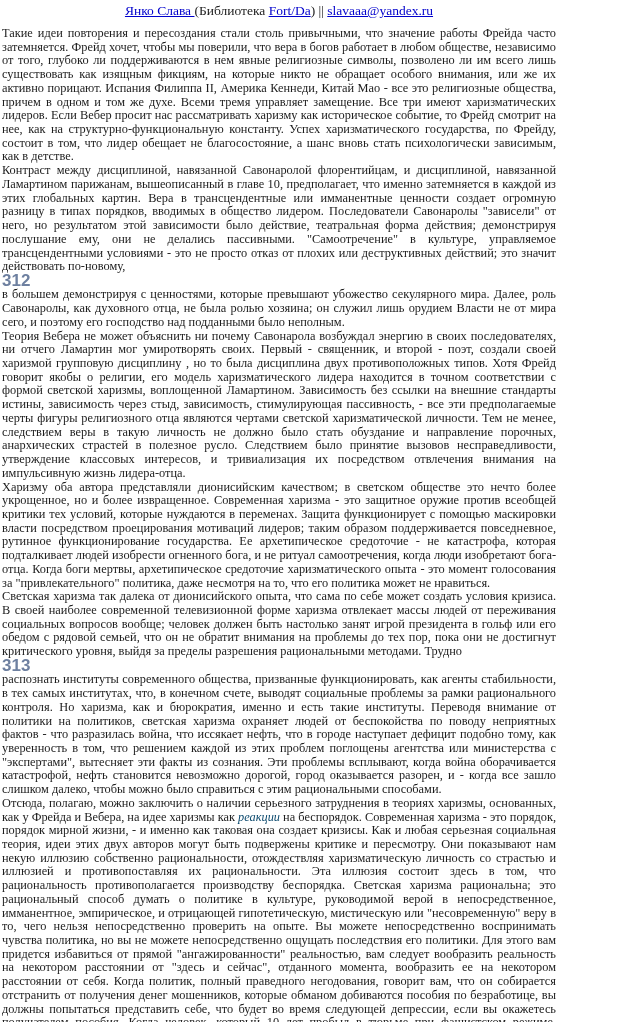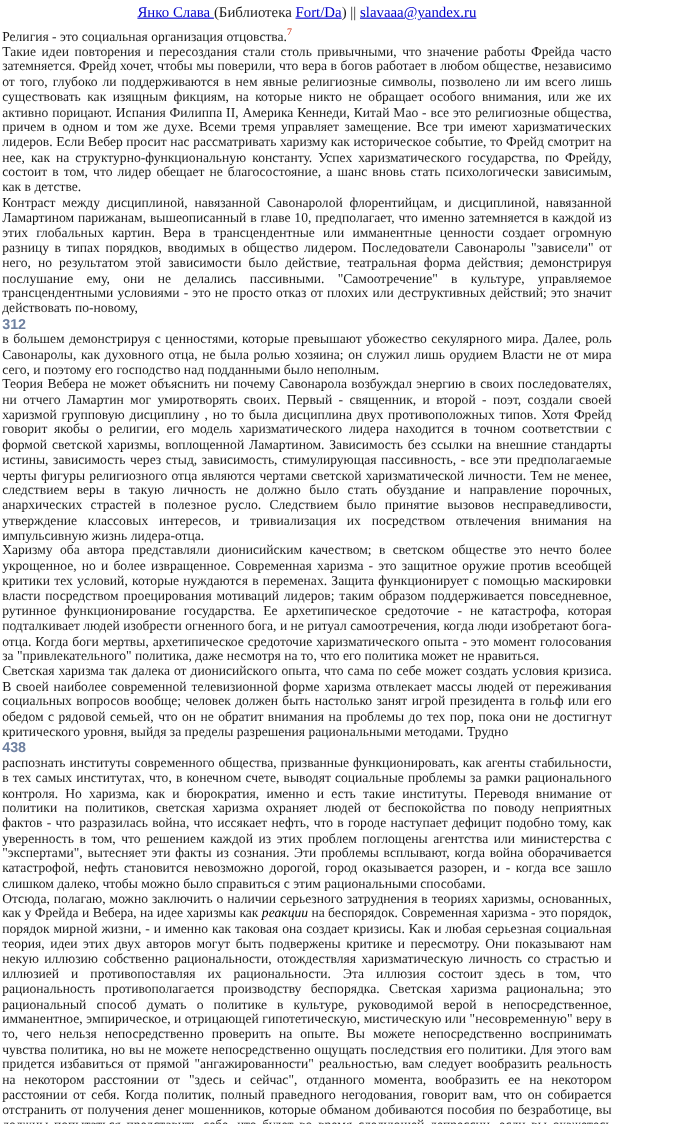--- a/index.html
+++ b/index.html
@@ -32,64 +32,63 @@
     flex: 1 1 auto;
     font-size: 12.35px;
     line-height: 13.72px;
     text-align: justify;
     letter-spacing: 0px;
   }
   .para { margin: 0; }
   .page-num {
     font-family: "Liberation Sans", "DejaVu Sans", sans-serif;
     font-weight: bold;
-    font-size: 13px;
+    font-size: 17px;
     line-height: 14.5px;
     color: #6e80a0;
     text-align: left;
   }
   sup.footnote {
     color: #cc2200;
     font-size: 9px;
     line-height: 0;
     vertical-align: super;
   }
   .emph {
     font-style: italic;
-    color: #000000;
+    color: #0c4a6e;
   }
 </style>
 </head>
 <body>
 
 <div class="page">
 
   <div class="doc-header">
     <span class="link">Янко Слава </span><span>(Библиотека </span><span class="link">Fort/Da</span><span>) || </span><span class="link">slavaaa@yandex.ru</span>
   </div>
 
   <div class="doc-body">
 
-    <div class="para"><span>Религия - это социальная организация отцовства.</span><sup class="footnote">7</sup></div>
 
     <div class="para">Такие идеи повторения и пересоздания стали столь привычными, что значение работы Фрейда часто затемняется. Фрейд хочет, чтобы мы поверили, что вера в богов работает в любом обществе, независимо от того, глубоко ли поддерживаются в нем явные религиозные символы, позволено ли им всего лишь существовать как изящным фикциям, на которые никто не обращает особого внимания, или же их активно порицают. Испания Филиппа II, Америка Кеннеди, Китай Мао - все это религиозные общества, причем в одном и том же духе. Всеми тремя управляет замещение. Все три имеют харизматических лидеров. Если Вебер просит нас рассматривать харизму как историческое событие, то Фрейд смотрит на нее, как на структурно-функциональную константу. Успех харизматического государства, по Фрейду, состоит в том, что лидер обещает не благосостояние, а шанс вновь стать психологически зависимым, как в детстве.</div>
 
     <div class="para">Контраст между дисциплиной, навязанной Савонаролой флорентийцам, и дисциплиной, навязанной Ламартином парижанам, вышеописанный в главе 10, предполагает, что именно затемняется в каждой из этих глобальных картин. Вера в трансцендентные или имманентные ценности создает огромную разницу в типах порядков, вводимых в общество лидером. Последователи Савонаролы "зависели" от него, но результатом этой зависимости было действие, театральная форма действия; демонстрируя послушание ему, они не делались пассивными. "Самоотречение" в культуре, управляемое трансцендентными условиями - это не просто отказ от плохих или деструктивных действий; это значит действовать по-новому,</div>
 
     <div class="page-num">312</div>
 
     <div class="para">в большем демонстрируя с ценностями, которые превышают убожество секулярного мира. Далее, роль Савонаролы, как духовного отца, не была ролью хозяина; он служил лишь орудием Власти не от мира сего, и поэтому его господство над подданными было неполным.</div>
 
     <div class="para">Теория Вебера не может объяснить ни почему Савонарола возбуждал энергию в своих последователях, ни отчего Ламартин мог умиротворять своих. Первый - священник, и второй - поэт, создали своей харизмой групповую дисциплину , но то была дисциплина двух противоположных типов. Хотя Фрейд говорит якобы о религии, его модель харизматического лидера находится в точном соответствии с формой светской харизмы, воплощенной Ламартином. Зависимость без ссылки на внешние стандарты истины, зависимость через стыд, зависимость, стимулирующая пассивность, - все эти предполагаемые черты фигуры религиозного отца являются чертами светской харизматической личности. Тем не менее, следствием веры в такую личность не должно было стать обуздание и направление порочных, анархических страстей в полезное русло. Следствием было принятие вызовов несправедливости, утверждение классовых интересов, и тривиализация их посредством отвлечения внимания на импульсивную жизнь лидера-отца.</div>
 
     <div class="para">Харизму оба автора представляли дионисийским качеством; в светском обществе это нечто более укрощенное, но и более извращенное. Современная харизма - это защитное оружие против всеобщей критики тех условий, которые нуждаются в переменах. Защита функционирует с помощью маскировки власти посредством проецирования мотиваций лидеров; таким образом поддерживается повседневное, рутинное функционирование государства. Ее архетипическое средоточие - не катастрофа, которая подталкивает людей изобрести огненного бога, и не ритуал самоотречения, когда люди изобретают бога-отца. Когда боги мертвы, архетипическое средоточие харизматического опыта - это момент голосования за "привлекательного" политика, даже несмотря на то, что его политика может не нравиться.</div>
 
     <div class="para">Светская харизма так далека от дионисийского опыта, что сама по себе может создать условия кризиса. В своей наиболее современной телевизионной форме харизма отвлекает массы людей от переживания социальных вопросов вообще; человек должен быть настолько занят игрой президента в гольф или его обедом с рядовой семьей, что он не обратит внимания на проблемы до тех пор, пока они не достигнут критического уровня, выйдя за пределы разрешения рациональными методами. Трудно</div>
 
-    <div class="page-num">438</div>
+    <div class="page-num">313</div>
 
     <div class="para">распознать институты современного общества, призванные функционировать, как агенты стабильности, в тех самых институтах, что, в конечном счете, выводят социальные проблемы за рамки рационального контроля. Но харизма, как и бюрократия, именно и есть такие институты. Переводя внимание от политики на политиков, светская харизма охраняет людей от беспокойства по поводу неприятных фактов - что разразилась война, что иссякает нефть, что в городе наступает дефицит подобно тому, как уверенность в том, что решением каждой из этих проблем поглощены агентства или министерства с "экспертами", вытесняет эти факты из сознания. Эти проблемы всплывают, когда война оборачивается катастрофой, нефть становится невозможно дорогой, город оказывается разорен, и - когда все зашло слишком далеко, чтобы можно было справиться с этим рациональными способами.</div>
 
     <div class="para"><span>Отсюда, полагаю, можно заключить о наличии серьезного затруднения в теориях харизмы, основанных, как у Фрейда и Вебера, на идее харизмы как </span><span class="emph">реакции</span><span> на беспорядок. Современная харизма - это порядок, порядок мирной жизни, - и именно как таковая она создает кризисы. Как и любая серьезная социальная теория, идеи этих двух авторов могут быть подвержены критике и пересмотру. Они показывают нам некую иллюзию собственно рациональности, отождествляя харизматическую личность со страстью и иллюзией и противопоставляя их рациональности. Эта иллюзия состоит здесь в том, что рациональность противополагается производству беспорядка. Светская харизма рациональна; это рациональный способ думать о политике в культуре, руководимой верой в непосредственное, имманентное, эмпирическое, и отрицающей гипотетическую, мистическую или "несовременную" веру в то, чего нельзя непосредственно проверить на опыте. Вы можете непосредственно воспринимать чувства политика, но вы не можете непосредственно ощущать последствия его политики. Для этого вам придется избавиться от прямой "ангажированности" реальностью, вам следует вообразить реальность на некотором расстоянии от "здесь и сейчас", отданного момента, вообразить ее на некотором расстоянии от себя. Когда политик, полный праведного негодования, говорит вам, что он собирается отстранить от получения денег мошенников, которые обманом добиваются пособия по безработице, вы должны попытаться представить себе, что будет во время следующей депрессии, если вы окажетесь получателем пособия. Когда человек, который 10 лет пробыл в тюрьме при фашистском режиме, заявляет, после того, как его освободили, и он готов захватить власть, что при пролетарской диктатуре не</span></div>
 
     <div class="page-num">381</div>
 
     <div class="para"><span>будет тирании, потому что все будет подчинено интересам Народа, вы должны подумать не о том, каким он был мужественным человеком, поскольку отстоял свои убеждения при фашистах, но скорее о том, </span><span class="emph">к чему приведут</span><span> эти</span></div>
 
   </div>

